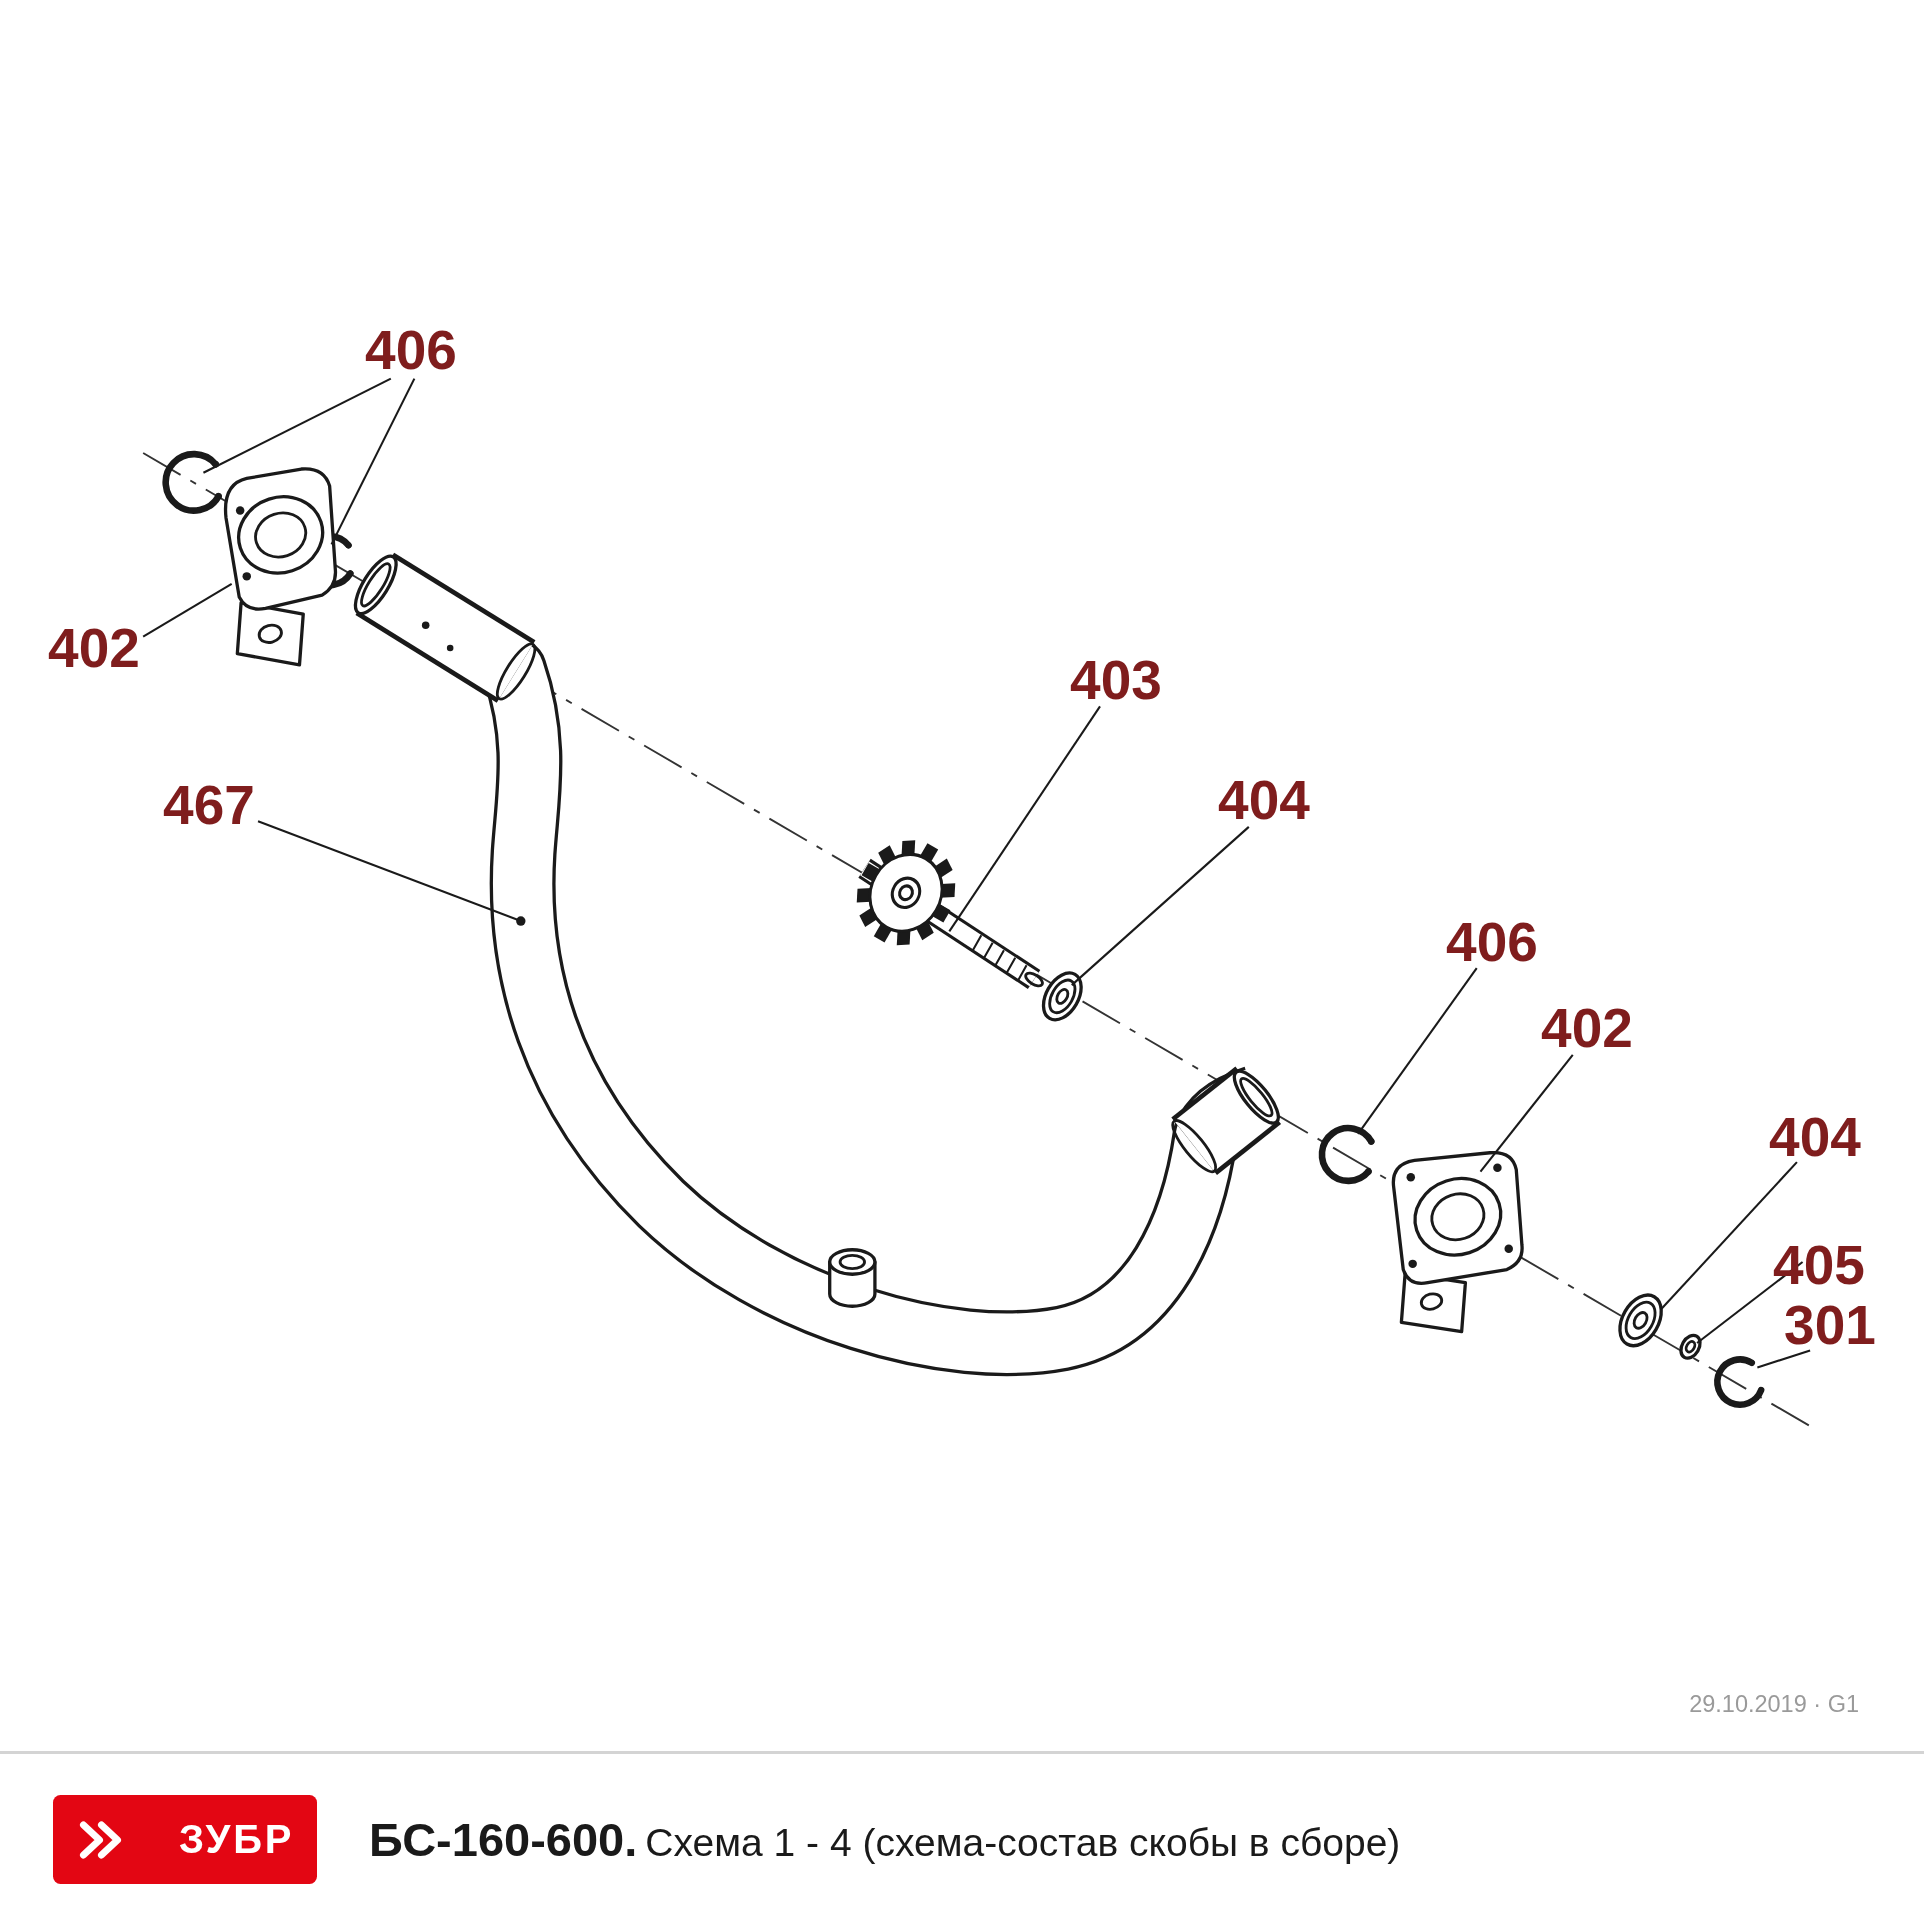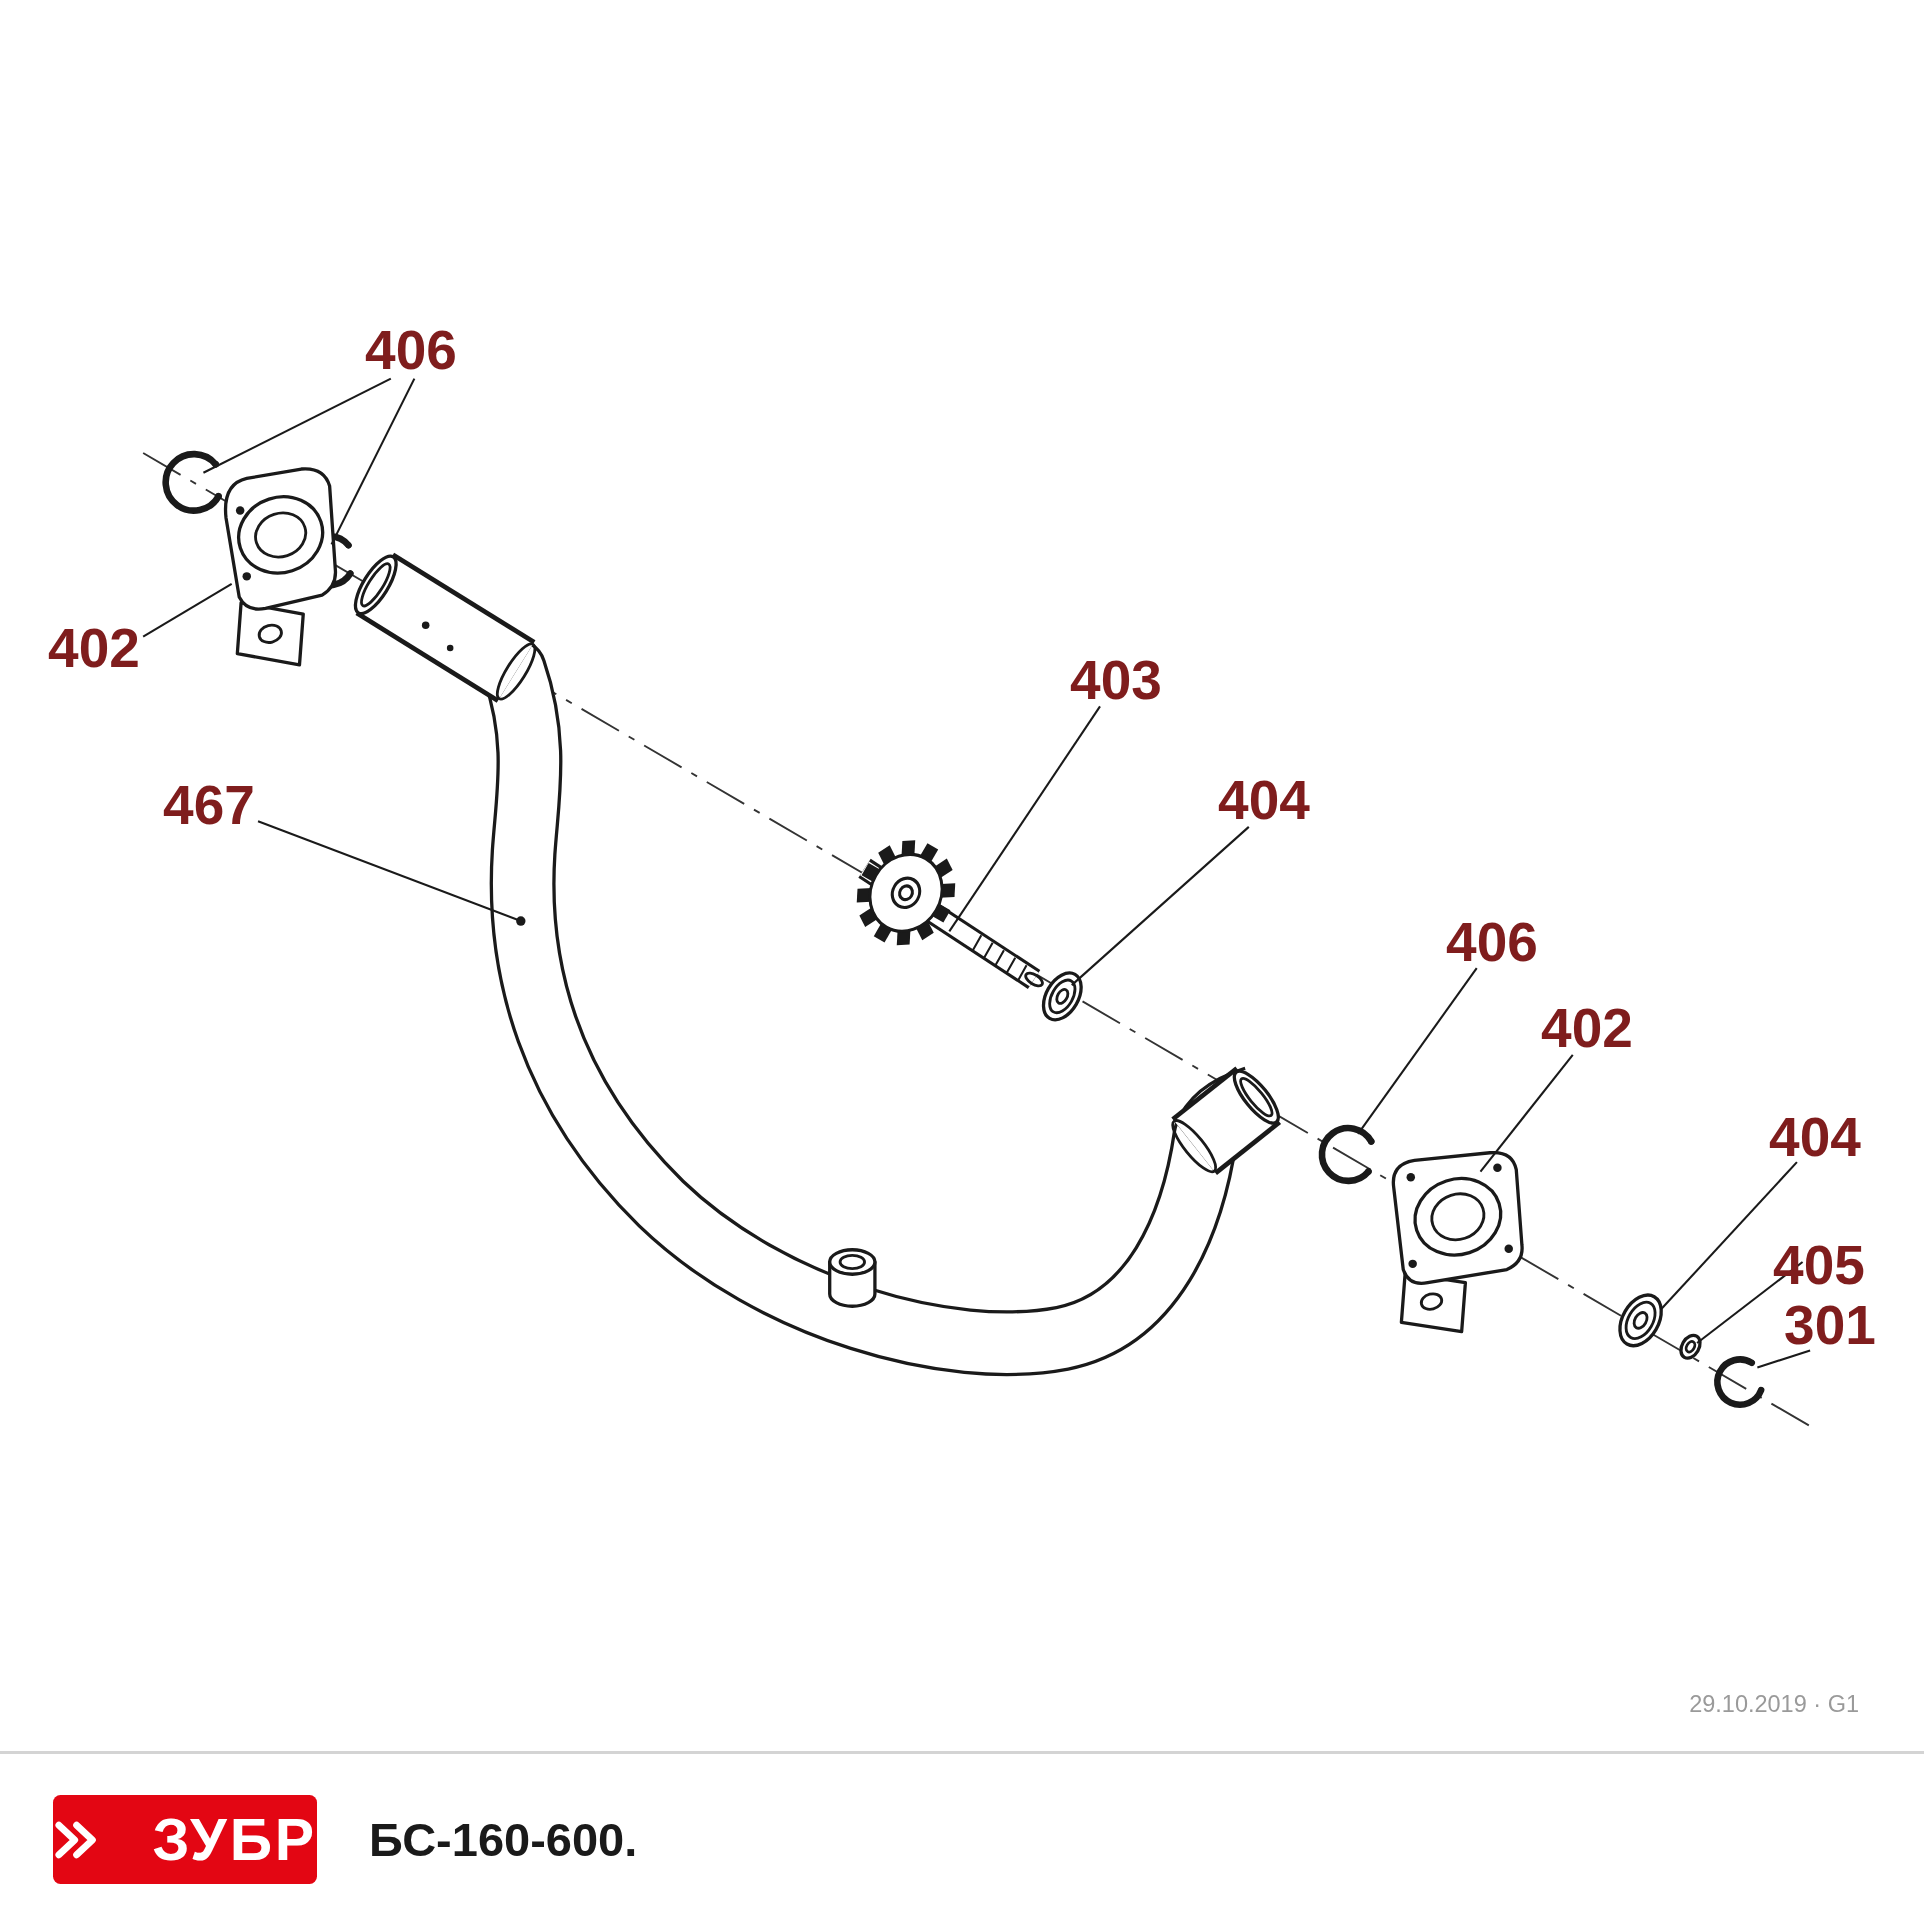--- a/index.html
+++ b/index.html
@@ -6,21 +6,21 @@
   #page{position:relative;width:1925px;height:1925px;background:#ffffff;overflow:hidden;
         font-family:"Liberation Sans",sans-serif;color:#1a1a1a;}
   #drawing{position:absolute;left:0;top:0;width:1925px;height:1925px;}
   .part-label{position:absolute;transform:translate(-50%,-50%);
               font-size:55px;font-weight:700;color:#7f1d1d;white-space:nowrap;}
   .revision{position:absolute;right:66px;top:1691px;font-size:23.5px;color:#9a9a9a;}
   .divider{position:absolute;left:0;top:1751px;width:1925px;height:2.8px;background:#d4d4d4;}
   .brandbox{position:absolute;left:53px;top:1795px;width:264px;height:89px;
             background:#e30613;border-radius:7.5px;display:flex;align-items:center;
             justify-content:center;gap:11.3px;}
-  .brandbox .brand-text{color:#ffffff;font-size:59px;font-weight:700;letter-spacing:2.8px;margin-left:43px;}
+  .brandbox .brand-text{color:#ffffff;font-size:40px;font-weight:700;letter-spacing:2.8px;margin-left:43px;}
   .footer-title{position:absolute;left:369px;top:1795px;height:89px;display:flex;
                 align-items:baseline;gap:8px;padding-top:0;line-height:89px;}
   .footer-title .model{font-size:47px;font-weight:700;color:#1a1a1a;}
   .footer-title .subtitle{font-size:39px;font-weight:400;color:#1a1a1a;}
   
   .thin{stroke:#1a1a1a;stroke-width:2.2;fill:none;}
   .axis{stroke:#333333;stroke-width:2;fill:none;stroke-dasharray:46 12 7 12;}
   .tubeB{stroke:#1a1a1a;fill:none;stroke-linejoin:round;}
   .tubeW{stroke:#ffffff;fill:none;stroke-linejoin:round;}
   .part{fill:#ffffff;stroke:#1a1a1a;stroke-width:3.5;stroke-linejoin:round;}
@@ -183,16 +183,17 @@
   <div class="brandbox">
     <svg width="49" height="40" viewBox="0 0 46 40">
       <polyline points="6,5 22,20 6,35" fill="none" stroke="#ffffff" stroke-width="7" stroke-linecap="round" stroke-linejoin="round"></polyline>
       <polyline points="24,5 40,20 24,35" fill="none" stroke="#ffffff" stroke-width="7" stroke-linecap="round" stroke-linejoin="round"></polyline>
     </svg>
     <span class="brand-text">ЗУБР</span>
   </div>
 
   <div class="footer-title">
     <span class="model">БС-160-600.</span>
+    <span class="subtitle">Схема 1 - 4 (схема-состав скобы в сборе)</span>
   </div>
 
 </div>
 
 
 </body></html>

